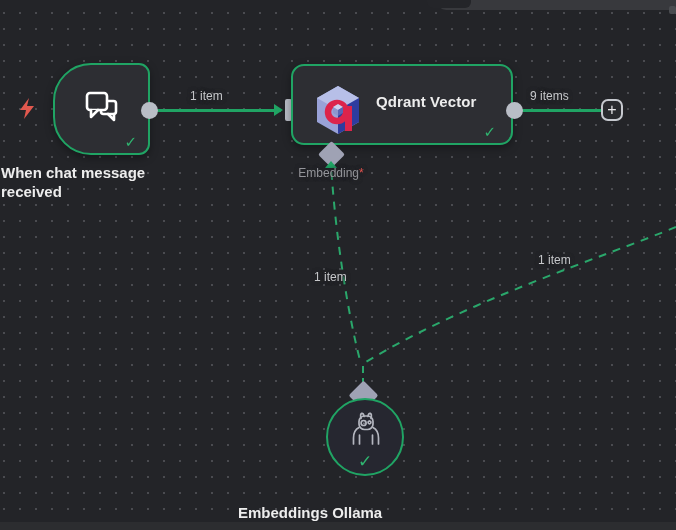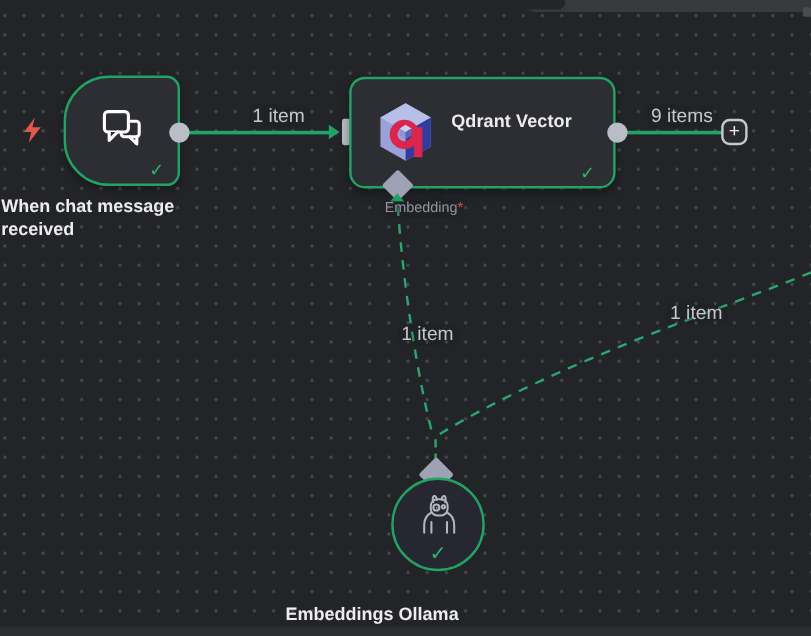--- a/index.html
+++ b/index.html
@@ -20,21 +20,21 @@
   }
   .abs{position:absolute;}
   
   .toolbar-bar{left:437px;top:0;width:239px;height:10px;background:var(--panel-light);border-radius:0 0 0 9px;}
   .toolbar-tab{left:427px;top:0;width:44px;height:8px;background:var(--panel-dark);border-radius:0 0 6px 6px;}
   .toolbar-notch{left:669px;top:6px;width:7px;height:8px;background:#4a4c50;border-radius:2px;}
   
   .node{background:var(--node-bg);border:2px solid var(--accent-green);box-sizing:border-box;
         box-shadow:0 3px 8px rgba(0,0,0,.35);}
   .node-trigger{left:53px;top:63px;width:97px;height:92px;border-radius:38px 11px 11px 38px;}
-  .node-qdrant{left:291px;top:64px;width:222px;height:93px;border-radius:13px;}
+  .node-qdrant{left:291px;top:64px;width:222px;height:81px;border-radius:13px;}
   .node-circle{left:326px;top:398px;width:78px;height:78px;border-radius:50%;background:var(--node-bg-circle);
                border:2px solid var(--accent-green);box-sizing:border-box;}
   .node-title{color:var(--text-primary);font-size:15px;font-weight:700;line-height:20px;letter-spacing:.1px;}
   .qdrant-title{left:83px;top:26px;position:absolute;}
   .node-caption{color:var(--text-primary);font-size:15px;font-weight:600;line-height:19px;}
   .caption-trigger{left:1px;top:163px;width:201px;}
   .caption-ollama{left:238px;top:483px;width:251px;margin-top:20px;}
   .check{color:var(--check-green);font-weight:700;}
   .check-trigger{right:11px;bottom:2px;position:absolute;font-size:15px;}
   .check-qdrant{right:15px;bottom:2px;position:absolute;font-size:15px;}
@@ -43,23 +43,23 @@
   .dot-connector{width:17px;height:17px;border-radius:50%;background:var(--connector-gray);}
   .rect-connector{width:7px;height:22px;border-radius:2px;background:var(--connector-gray);}
   .diamond{background:var(--diamond-gray);transform:rotate(45deg);border-radius:2px;}
   .diamond-qdrant{left:322px;top:145px;width:19px;height:19px;}
   .diamond-ollama{left:353px;top:385px;width:21px;height:21px;}
   .conn-line{height:2.5px;background:var(--accent-green);}
   .arrow-right{width:0;height:0;border-top:6px solid transparent;border-bottom:6px solid transparent;
                border-left:9px solid var(--accent-green);}
   .arrow-up{width:0;height:0;border-left:6px solid transparent;border-right:6px solid transparent;
             border-bottom:7px solid var(--accent-green);}
-  .item-label{color:var(--text-label);font-size:16px;text-align:right;width:64px;
+  .item-label{color:var(--text-label);font-size:12px;text-align:left;width:64px;
               text-shadow:0 0 4px var(--canvas-bg),0 0 4px var(--canvas-bg);}
-  .port-label{color:var(--text-port);font-size:12px;text-align:right;width:110px;
+  .port-label{color:var(--text-port);font-size:12px;text-align:center;width:110px;
               text-shadow:0 0 4px var(--canvas-bg),0 0 4px var(--canvas-bg);}
   .port-label .req{color:var(--asterisk-red);}
   .plus-btn{left:601px;top:99px;width:22px;height:22px;border-radius:7px;border:2px solid #c6c9cf;
             background:#292a2e;box-sizing:border-box;color:#e8e9eb;font-size:16px;line-height:17px;
             text-align:center;font-weight:400;cursor:pointer;}
   .bottom-strip{left:0;top:522px;width:676px;height:8px;background:var(--strip);}
   svg{display:block;}
   .svg-layer{left:0;top:0;pointer-events:none;}
   .svg-layer path[data-interactable="true"]{pointer-events:stroke;}
 </style>

